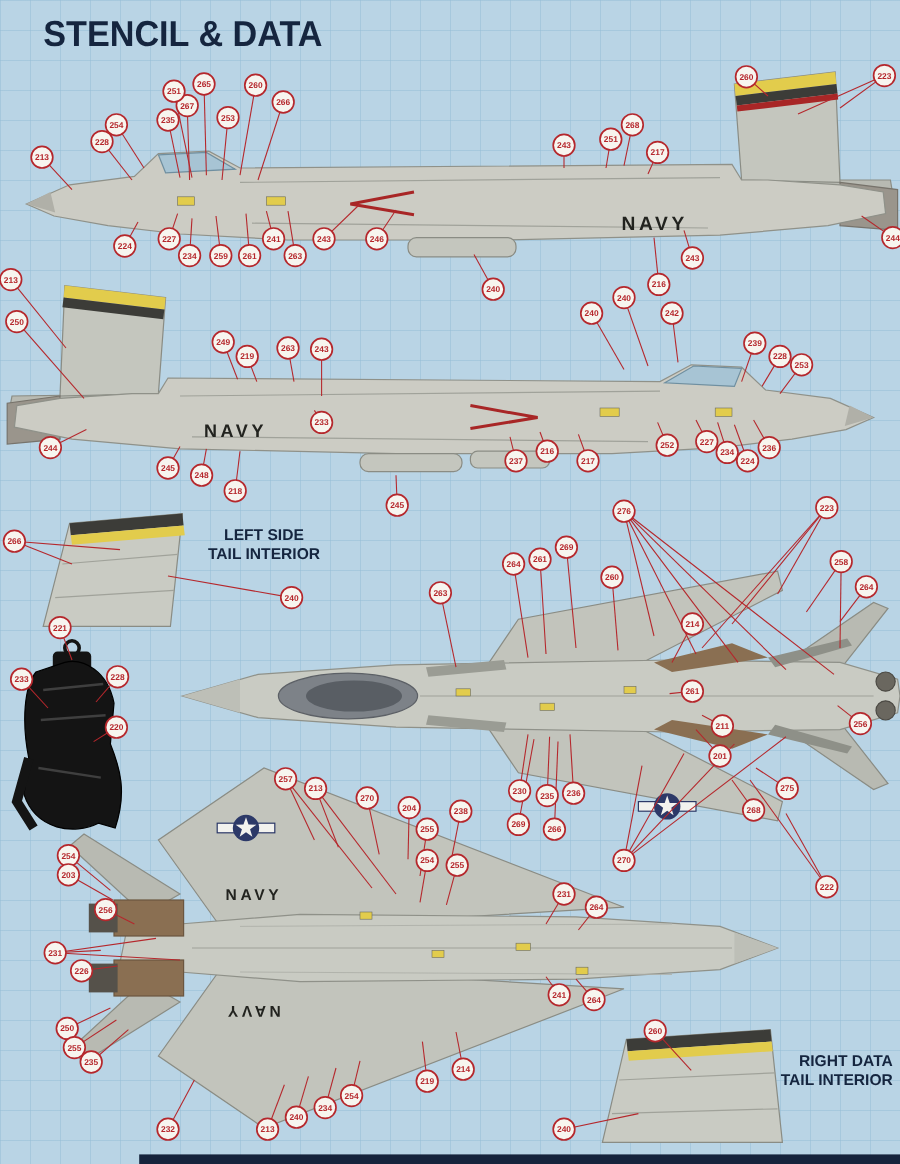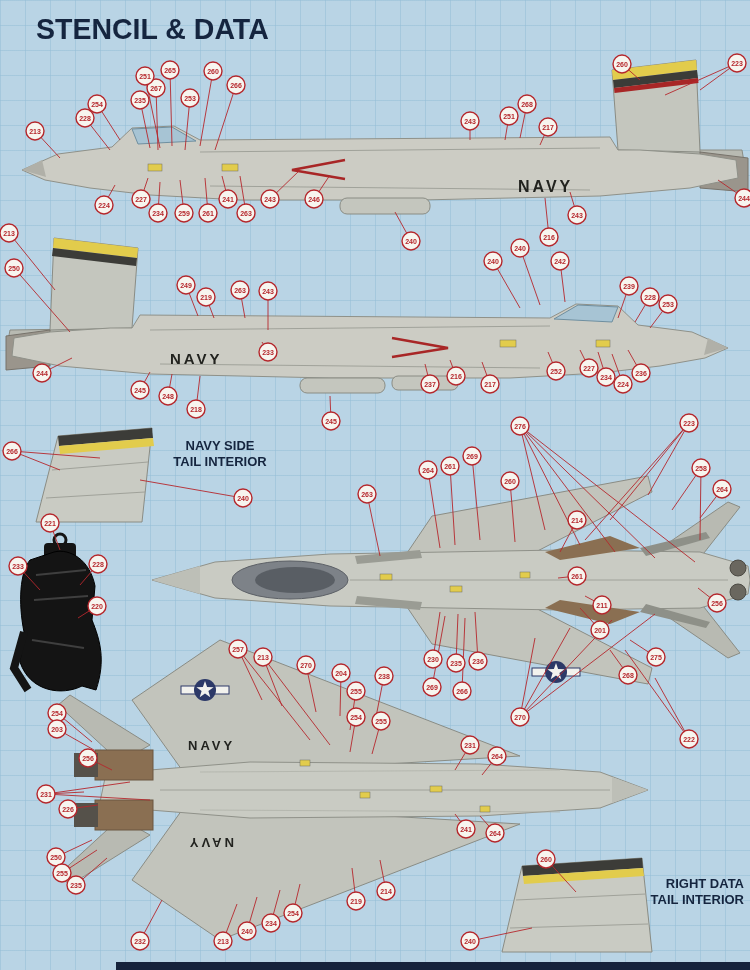--- a/index.html
+++ b/index.html
@@ -738,21 +738,21 @@
           <text x="546" y="861.5" text-anchor="middle" fill="#b5272c" class="callout-num">260</text>
         </g>
         <g>
           <circle cx="470" cy="941" r="9" fill="#f7f5ef" stroke="#b5272c" stroke-width="1.4"></circle>
           <text x="470" y="943.5" text-anchor="middle" fill="#b5272c" class="callout-num">240</text>
         </g>
       </g>
   </svg>
 
   <div class="view-label" id="left-tail-label">
-    <div>NAVY SIDE</div>
+    <div>LEFT SIDE</div>
     <div>TAIL INTERIOR</div>
   </div>
 
   <div class="view-label" id="right-tail-label">
     <div>RIGHT DATA</div>
     <div>TAIL INTERIOR</div>
   </div>
 
   <div id="bottom-bar"></div>
 </div>

